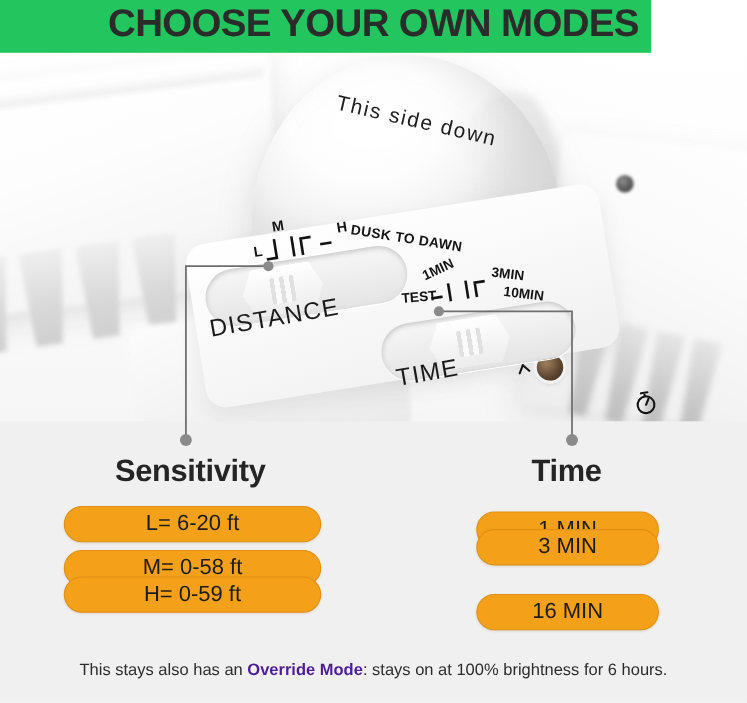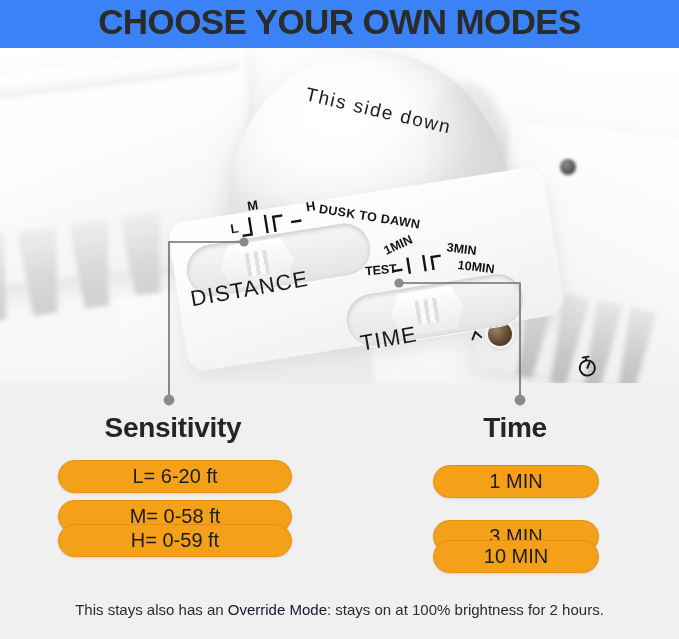--- a/index.html
+++ b/index.html
@@ -6,22 +6,22 @@
   html,body { width:679px; height:639px; }
   body {
     font-family:"Liberation Sans", sans-serif;
     background:#ffffff;
     overflow:hidden;
     position:relative;
   }
 
   
   .header {
-    position:absolute; left:0; top:0; width:679px; height:48px;
-    background:#3b82f6; z-index:40;
+    position:absolute; left:0; top:0; width:592px; height:48px;
+    background:#22c55e; z-index:40;
   }
   .header-title {
     position:absolute; left:0; top:2px; width:679px;
     text-align:center;
     font-size:35px; font-weight:bold;
     letter-spacing:-0.6px;
     color:#2b2b2b;
     font-family:"Liberation Sans", sans-serif;
     white-space:nowrap;
   }
@@ -268,21 +268,21 @@
   .pill-sens { left:58px; width:234px; }
   .pill-time { left:433px; width:166px; }
 
   .footer-note {
     position:absolute; left:0; top:601px; width:679px;
     text-align:center;
     font-size:15px; color:#2c2c2c;
     font-family:"Liberation Sans", sans-serif;
     white-space:nowrap;
   }
-  .footer-note b { color:#0f172a; font-weight:normal; }
+  .footer-note b { color:#4c1d95; font-weight:bold; }
 </style>
 </head>
 <body>
 
 <div class="header">
   <div class="header-title">CHOOSE YOUR OWN MODES</div>
 </div>
 
 <div class="photo">
   <div class="photo-haze"></div>
@@ -380,18 +380,18 @@
 <div class="infopanel"></div>
 
 <div class="col-heading heading-sens">Sensitivity</div>
 <div class="col-heading heading-time">Time</div>
 
 <div class="pill pill-sens" style="top:460px;">L= 6-20 ft</div>
 <div class="pill pill-sens" style="top:500px;">M= 0-58 ft</div>
 <div class="pill pill-sens" style="top:524px;">H= 0-59 ft</div>
 
 <div class="pill pill-time" style="top:465px;">1 MIN</div>
-<div class="pill pill-time" style="top:520px;">3 MIN</div>
-<div class="pill pill-time" style="top:540px;">10 MIN</div>
+<div class="pill pill-time" style="top:481px;">3 MIN</div>
+<div class="pill pill-time" style="top:540px;">16 MIN</div>
 
 <div class="footer-note">
-  <span>This stays also has an </span><b>Override Mode</b><span>: stays on at 100% brightness for 2 hours.</span>
+  <span>This stays also has an </span><b>Override Mode</b><span>: stays on at 100% brightness for 6 hours.</span>
 </div>
 
 </body></html>

